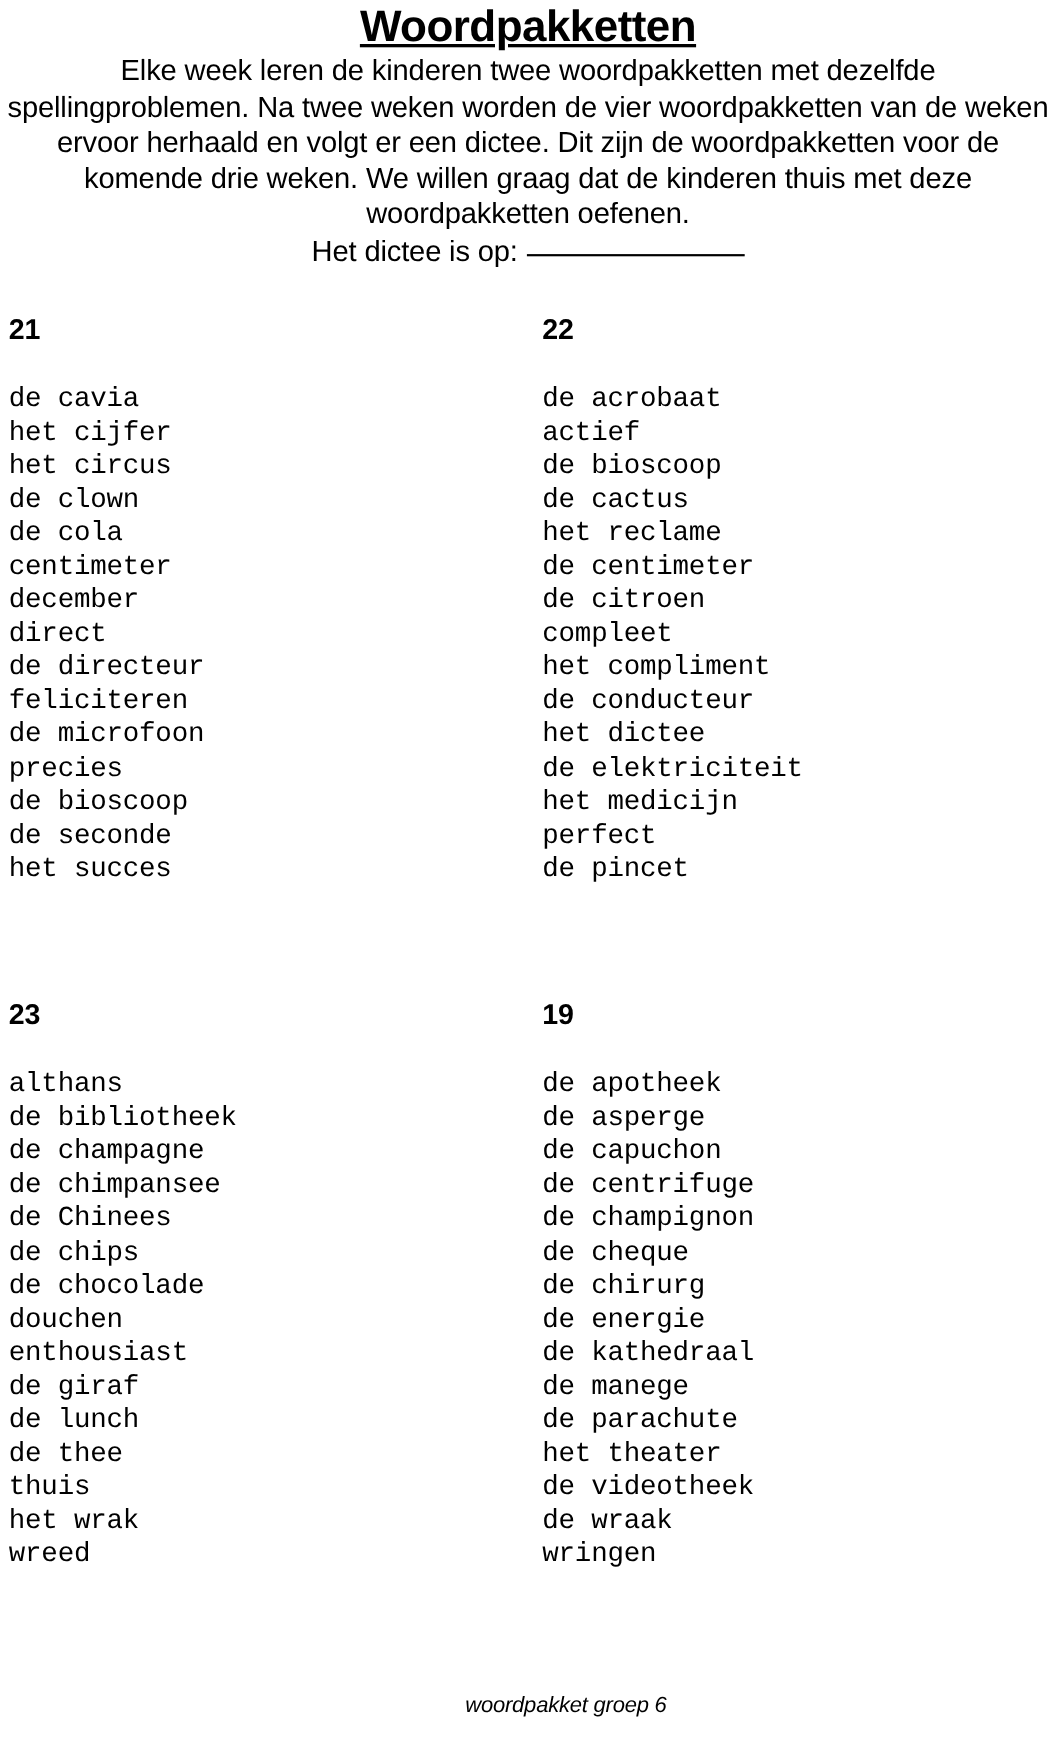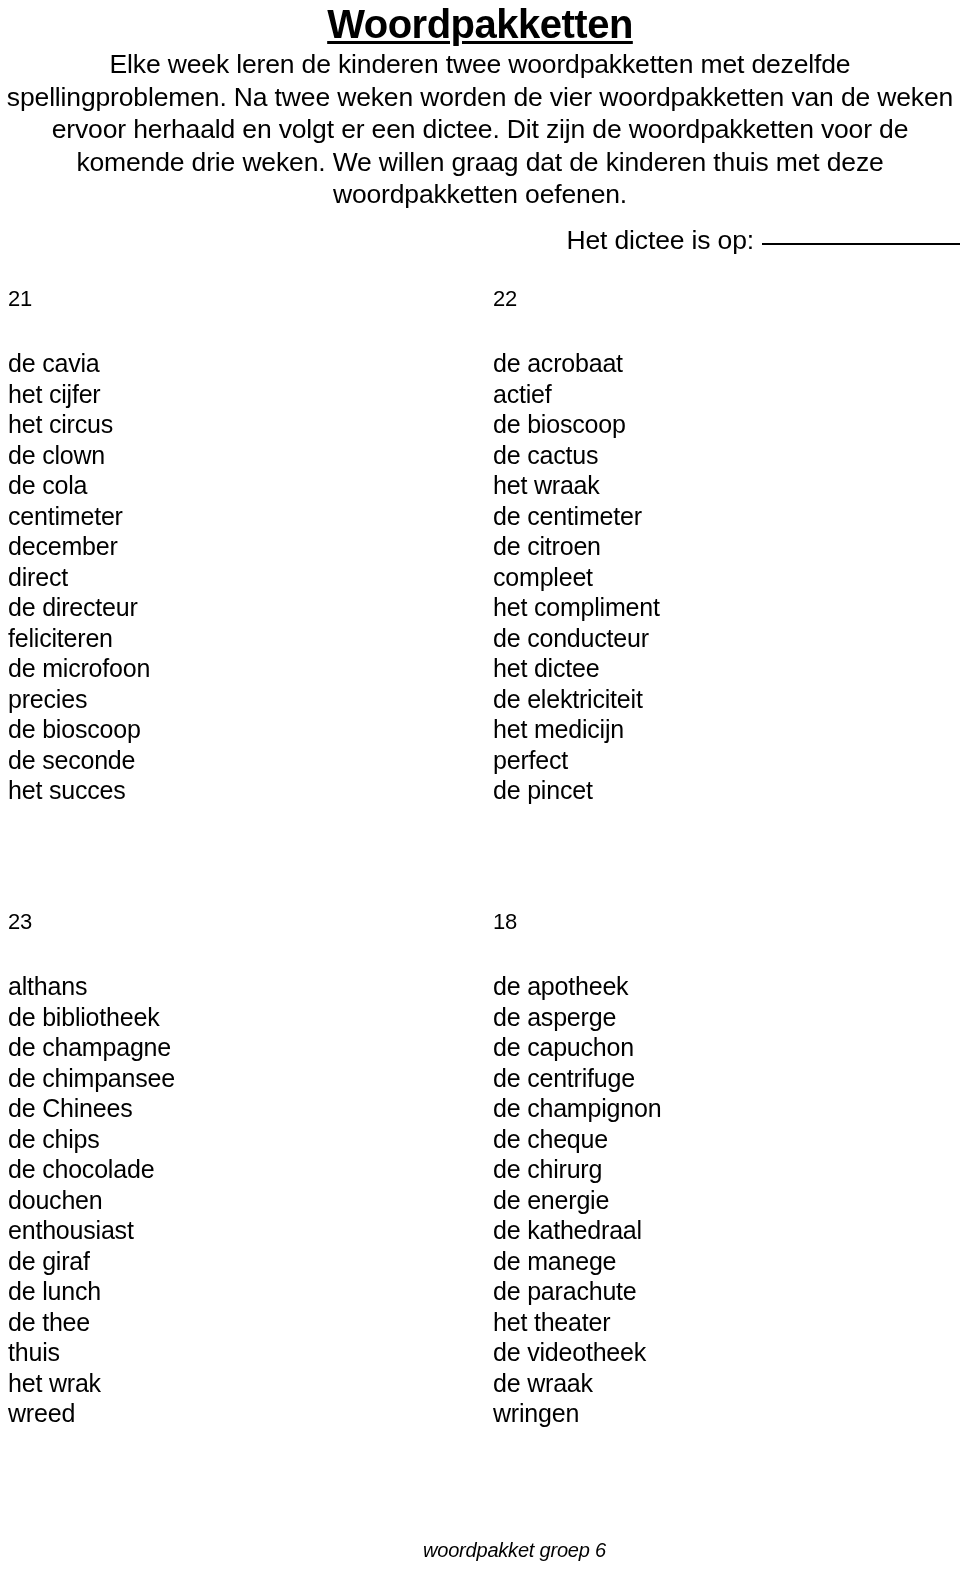--- a/index.html
+++ b/index.html
@@ -44,24 +44,24 @@
   }
   .intro {
     font-size: 26.5px;
     line-height: 32.5px;
     margin: 2px 0 0 0;
     padding: 0 0;
     text-align: center;
     letter-spacing: -0.15px;
   }
   .dictee-line {
-    margin-top: 13px;
+    margin-top: 1px;
     font-size: 26.5px;
     line-height: 32.5px;
-    text-align: right;
+    text-align: center;
     letter-spacing: -0.15px;
     white-space: nowrap;
   }
   .blank-rule {
     display: inline-block;
     width: 198px;
     border-bottom: 2.5px solid #000;
     margin-left: 8px;
     vertical-align: 4px;
   }
@@ -81,31 +81,32 @@
     margin-top: 47px;
   }
   .packet {
     position: absolute;
     top: 0;
   }
   .packet.col-left  { left: 8px; }
   .packet.col-right { left: 493px; }
 
   .packet-number {
-    font-size: 22px;
-    font-weight: normal;
+    font-size: 26px;
+    font-weight: bold;
     line-height: 26px;
     letter-spacing: -0.3px;
     margin: 0;
   }
   .word-list {
     list-style: none;
     margin: 0;
     padding: 0;
     margin-top: 36px;
+    font-family: Liberation Mono, monospace;
   }
   .word-list li {
     font-size: 25px;
     line-height: 30.5px;
     letter-spacing: -0.2px;
     white-space: nowrap;
   }
 
   
   .footer {
@@ -163,21 +164,21 @@
         </ul>
       </div>
 
       <div class="packet col-right">
         <div class="packet-number">22</div>
         <ul class="word-list">
           <li>de acrobaat</li>
           <li>actief</li>
           <li>de bioscoop</li>
           <li>de cactus</li>
-          <li>het wraak</li>
+          <li>het reclame</li>
           <li>de centimeter</li>
           <li>de citroen</li>
           <li>compleet</li>
           <li>het compliment</li>
           <li>de conducteur</li>
           <li>het dictee</li>
           <li>de elektriciteit</li>
           <li>het medicijn</li>
           <li>perfect</li>
           <li>de pincet</li>
@@ -203,21 +204,21 @@
           <li>de giraf</li>
           <li>de lunch</li>
           <li>de thee</li>
           <li>thuis</li>
           <li>het wrak</li>
           <li>wreed</li>
         </ul>
       </div>
 
       <div class="packet col-right">
-        <div class="packet-number">18</div>
+        <div class="packet-number">19</div>
         <ul class="word-list">
           <li>de apotheek</li>
           <li>de asperge</li>
           <li>de capuchon</li>
           <li>de centrifuge</li>
           <li>de champignon</li>
           <li>de cheque</li>
           <li>de chirurg</li>
           <li>de energie</li>
           <li>de kathedraal</li>

